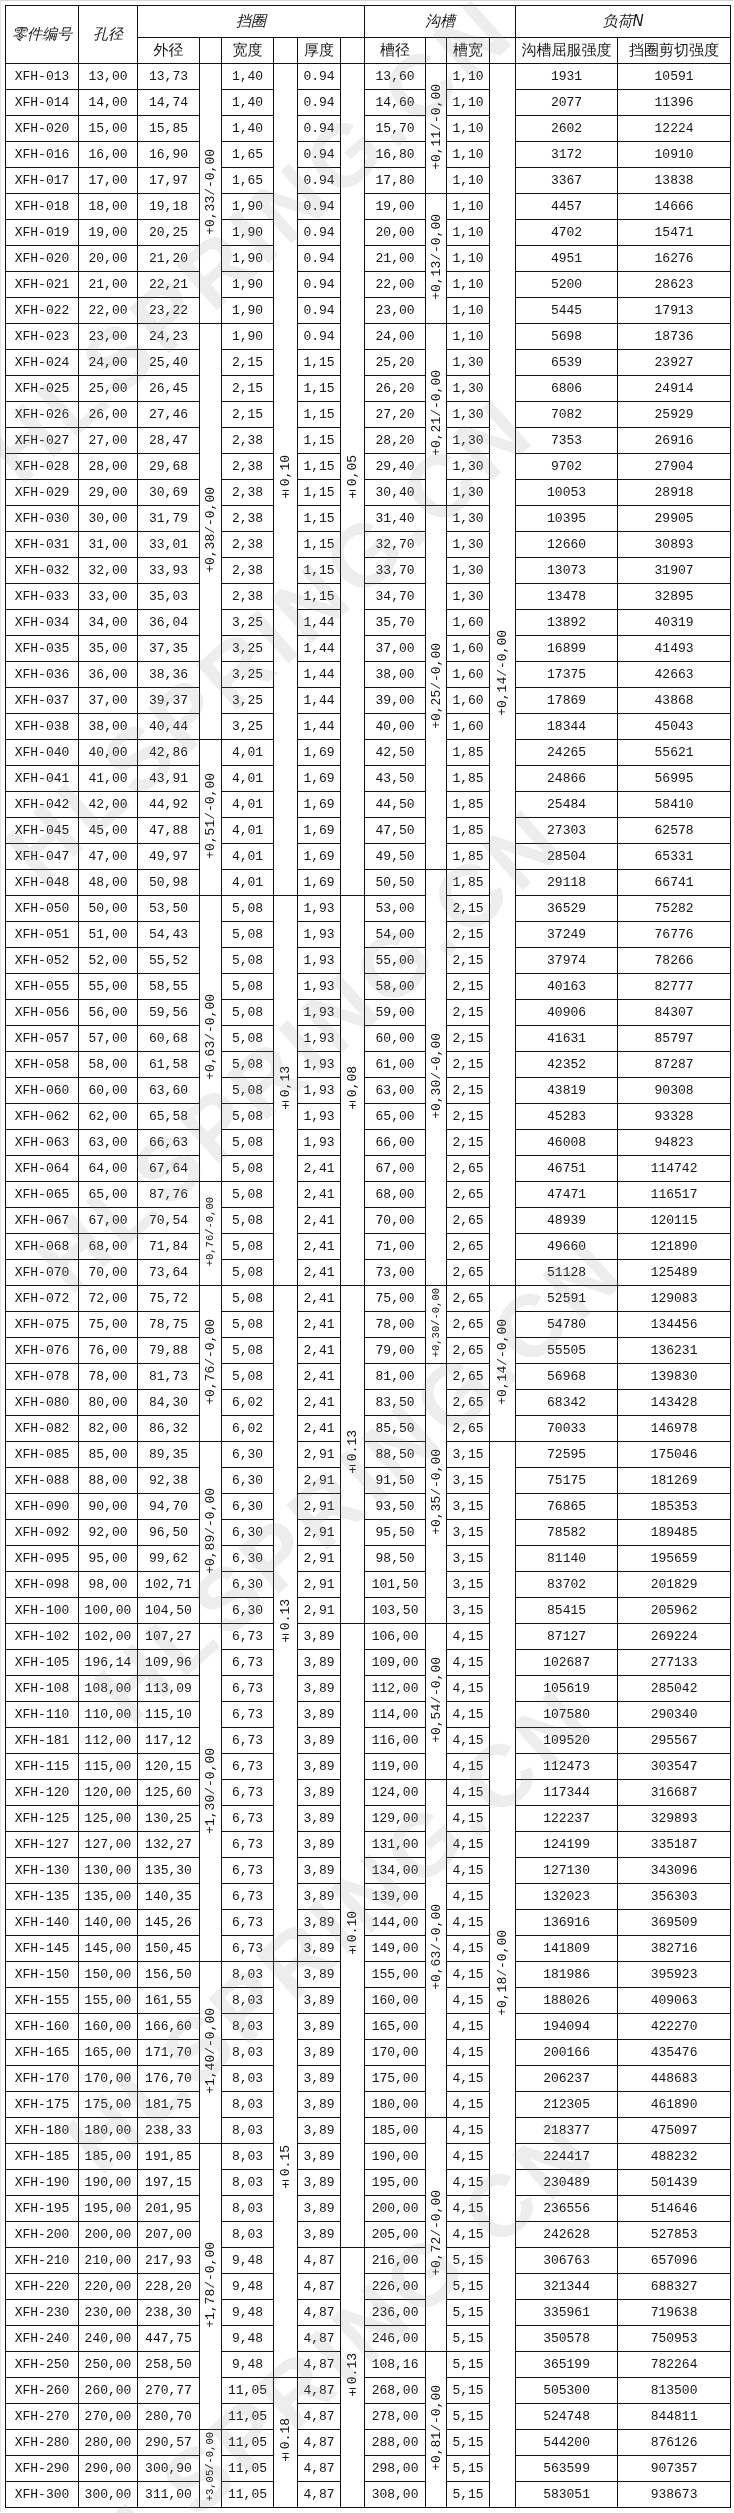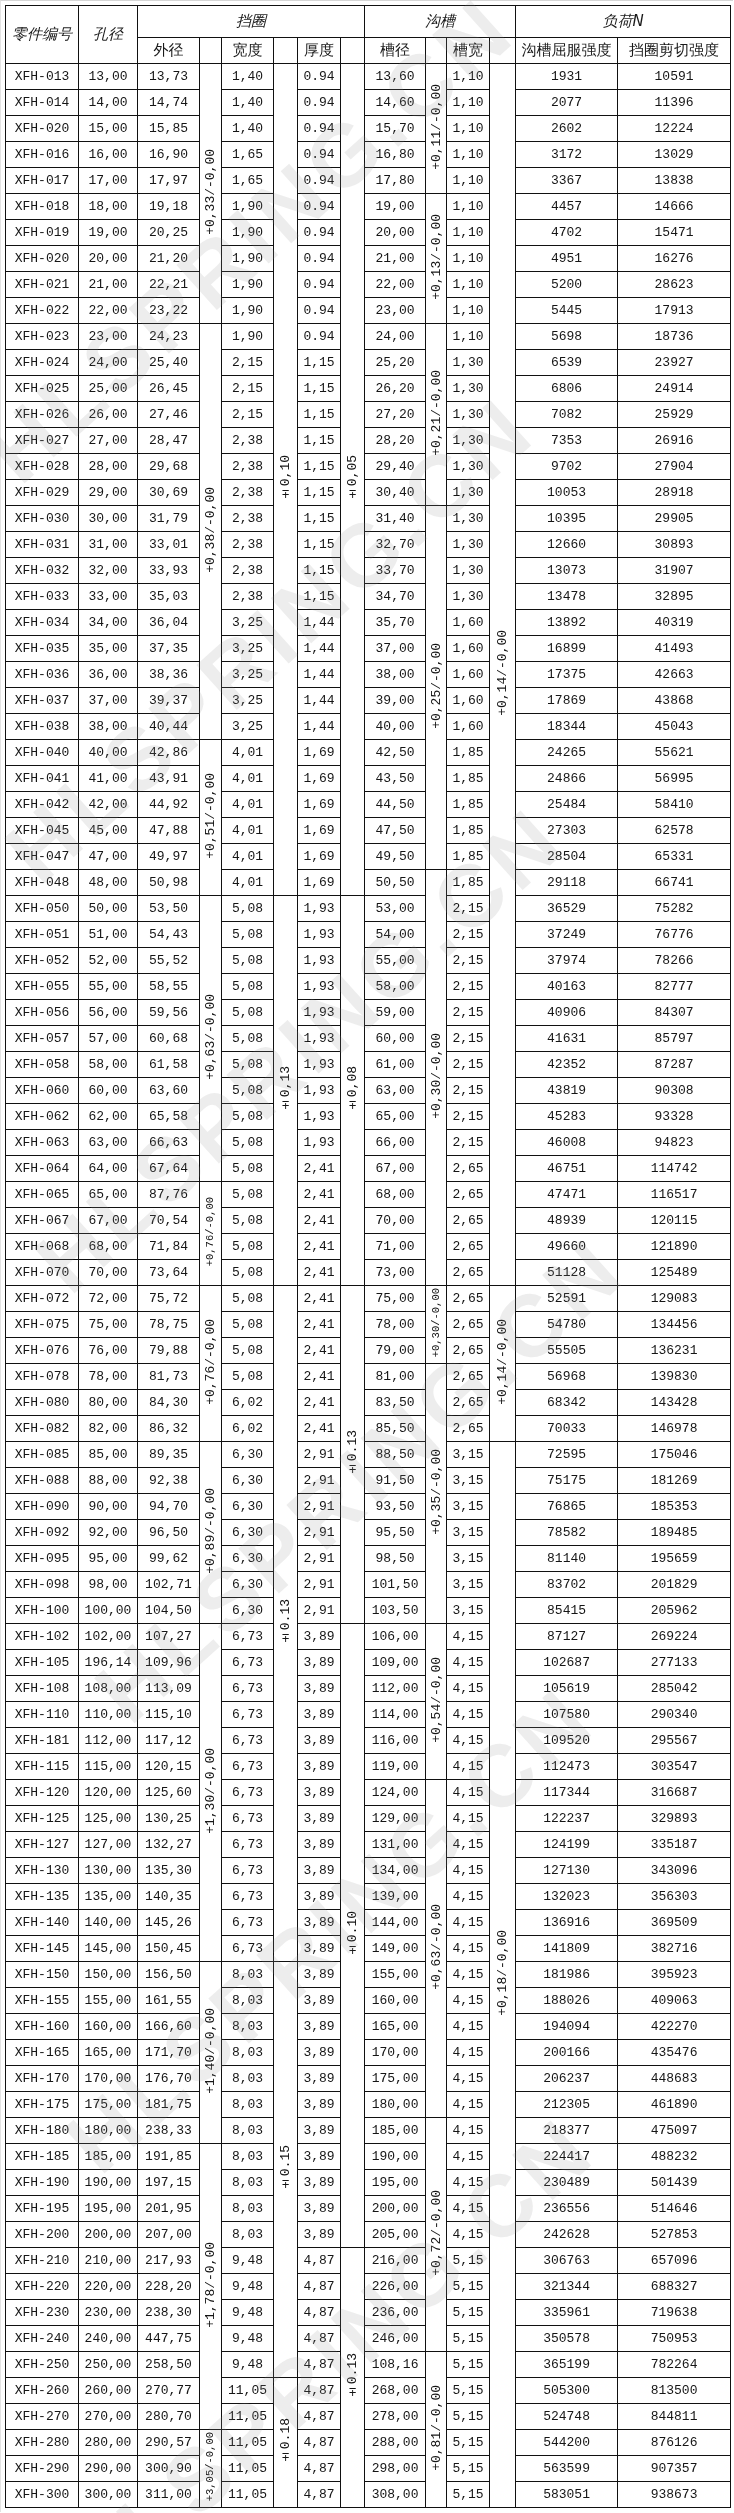--- a/index.html
+++ b/index.html
@@ -135,21 +135,21 @@
       </tr>
       <tr>
         <td class="c-part">XFH-016</td>
         <td class="c-bore">16,00</td>
         <td class="c-outer_d">16,90</td>
         <td class="c-width">1,65</td>
         <td class="c-thickness">0.94</td>
         <td class="c-groove_d">16,80</td>
         <td class="c-groove_w">1,10</td>
         <td class="c-groove_yield">3172</td>
-        <td class="c-ring_shear">13029</td>
+        <td class="c-ring_shear">10910</td>
       </tr>
       <tr>
         <td class="c-part">XFH-017</td>
         <td class="c-bore">17,00</td>
         <td class="c-outer_d">17,97</td>
         <td class="c-width">1,65</td>
         <td class="c-thickness">0.94</td>
         <td class="c-groove_d">17,80</td>
         <td class="c-groove_w">1,10</td>
         <td class="c-groove_yield">3367</td>

